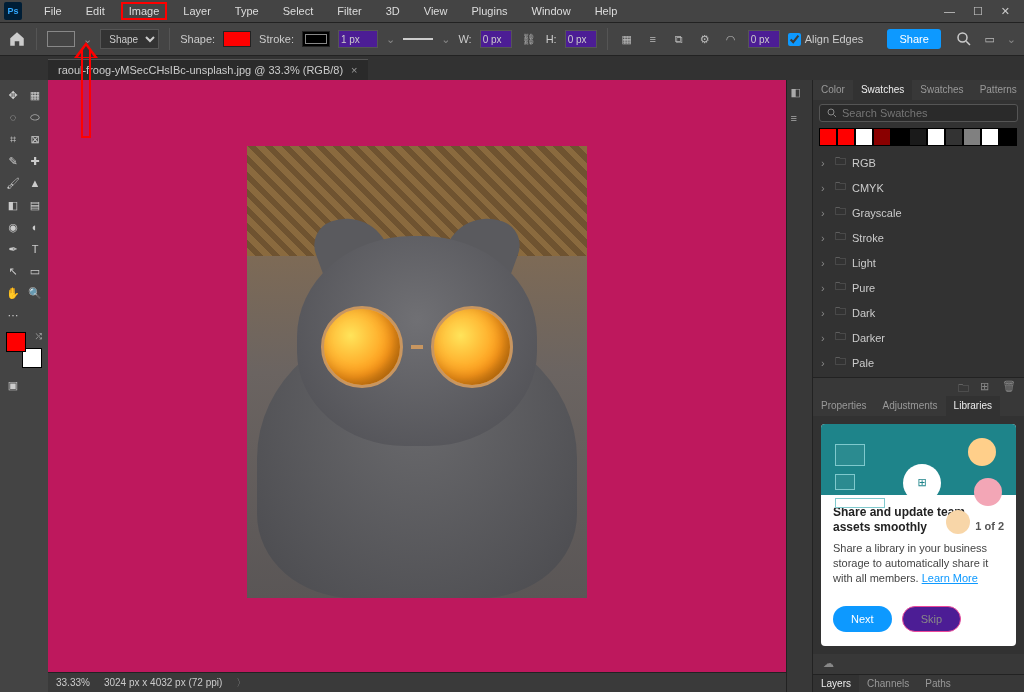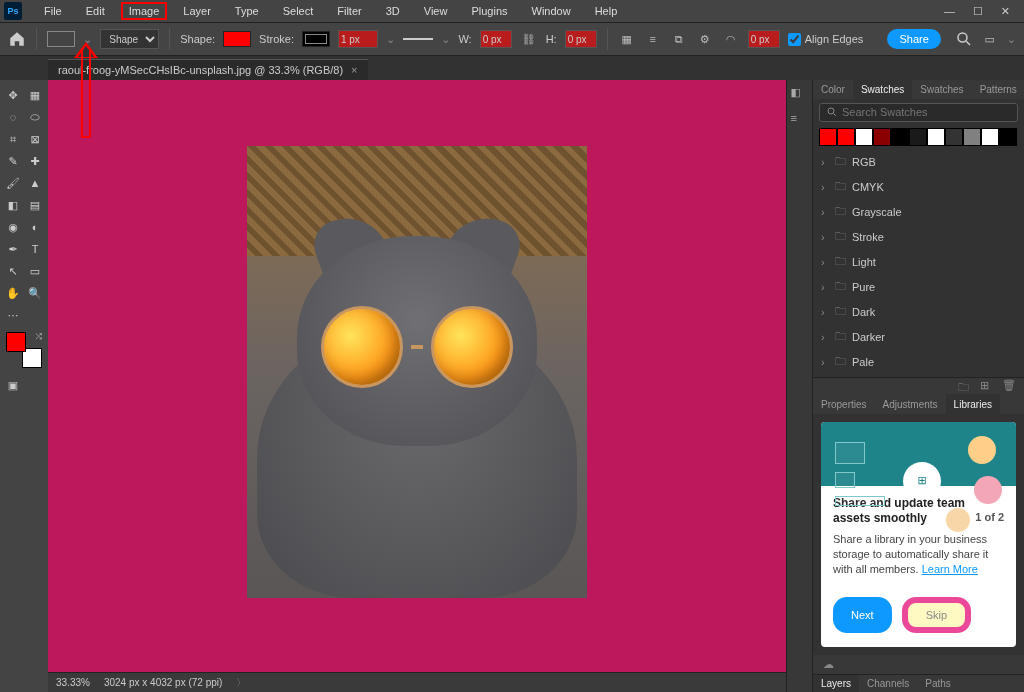--- a/index.html
+++ b/index.html
@@ -15,24 +15,24 @@
 
 
 .optbar { height: 34px; background: #444; display:flex; align-items:center; padding: 0 8px; gap:8px; border-top:1px solid #222; border-bottom:1px solid #222;}
 .optbar .home-icon{width:18px;height:18px;display:flex;align-items:center;justify-content:center;}
 .opt-sep{width:1px;height:22px;background:#555;margin:0 2px;}
 .opt-label{color:#ccc;font-size:11px;}
 .opt-swatch{width:28px;height:16px;border:1px solid #222;display:inline-block;}
 .opt-swatch.red{background:#ff0000;}
 .opt-swatch.stroke{background:#000;position:relative;}
 .opt-swatch.stroke:after{content:"";position:absolute;inset:2px;border:1px solid #888;}
-.opt-input{background:#b91c1c;border:1px solid #555;color:#ccc;width:32px;height:18px;font-size:10px;padding:0 2px;}
+.opt-input{background:#4c1d95;border:1px solid #555;color:#ccc;width:32px;height:18px;font-size:10px;padding:0 2px;}
 .opt-select{background:#333;border:1px solid #555;color:#ccc;height:20px;font-size:10px;padding:0 4px;}
 .opt-icon{width:18px;height:18px;display:flex;align-items:center;justify-content:center;color:#bbb;}
-.share-btn{background:#0d99ff;color:#fff;padding:4px 12px;border-radius:10px;font-size:11px;margin-left:auto;margin-right:6px;}
+.share-btn{background:#0d99ff;color:#fff;padding:4px 12px;border-radius:3px;font-size:11px;margin-left:auto;margin-right:6px;}
 .opt-check{display:flex;align-items:center;gap:4px;}
 .opt-check input{accent-color:#0d99ff;}
 
 
 .tabbar{height:24px;background:#323232;display:flex;align-items:flex-end;padding-left:48px;}
 .doctab{background:#2a2a2a;color:#ccc;padding:4px 10px;font-size:11px;display:flex;align-items:center;gap:8px;border-top:1px solid #555;}
 .doctab .close{color:#999;}
 
 
 .main { display:flex; height: calc(692px - 22px - 34px - 24px); }
@@ -84,21 +84,21 @@
 .hero .av2{width:28px;height:28px;top:54px;right:14px;background:#f3a6b6;}
 .hero .av3{width:24px;height:24px;top:86px;right:46px;background:#f8d6a8;}
 .hero .sq{position:absolute;border:1px solid #7fc9cd;background:rgba(255,255,255,.06);}
 .libcard .body{padding:10px 12px;}
 .libcard h4{font-size:12px;font-weight:600;margin-bottom:6px;line-height:1.25;}
 .libcard .count{float:right;font-weight:700;color:#555;font-size:11px;text-align:right;}
 .libcard p{font-size:11px;color:#444;line-height:1.35;}
 .libcard a{color:#0d99ff;text-decoration:underline;}
 .libcard .btns{display:flex;gap:10px;padding:10px 12px 14px;}
 .btn-primary{background:#0d99ff;color:#fff;padding:6px 18px;border-radius:14px;font-size:11px;border:none;}
-.btn-ghost{background:#fef9c3;color:#888;padding:6px 18px;border-radius:14px;font-size:11px;border:6px solid #ec4899;}
+.btn-ghost{background:#4c1d95;color:#888;padding:6px 18px;border-radius:14px;font-size:11px;border:1px solid #ec4899;}
 .cloud-row{height:24px;background:#383838;display:flex;align-items:center;padding:0 10px;color:#888;}
 
 
 .arrow-ann{position:absolute;left:76px;top:42px;width:20px;height:96px;pointer-events:none;}
 .arrow-ann .shaft{position:absolute;left:5px;top:8px;width:10px;height:88px;border:2px solid #ff0000;border-top:none;}
 .arrow-ann .head{position:absolute;left:-2px;top:0;width:0;height:0;border-left:12px solid transparent;border-right:12px solid transparent;border-bottom:16px solid #ff0000;}
 .arrow-ann .headin{position:absolute;left:2px;top:4px;width:0;height:0;border-left:8px solid transparent;border-right:8px solid transparent;border-bottom:11px solid #323232;}
 
 .bottom-tabs{display:flex;background:#383838;height:22px;align-items:center;font-size:10px;border-top:1px solid #222;}
 </style>

